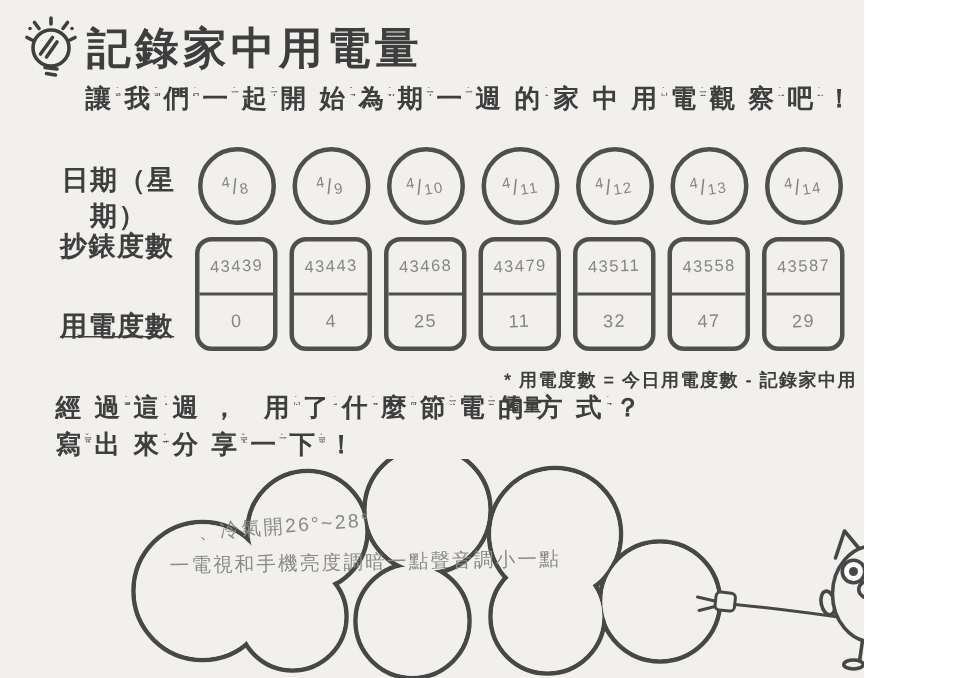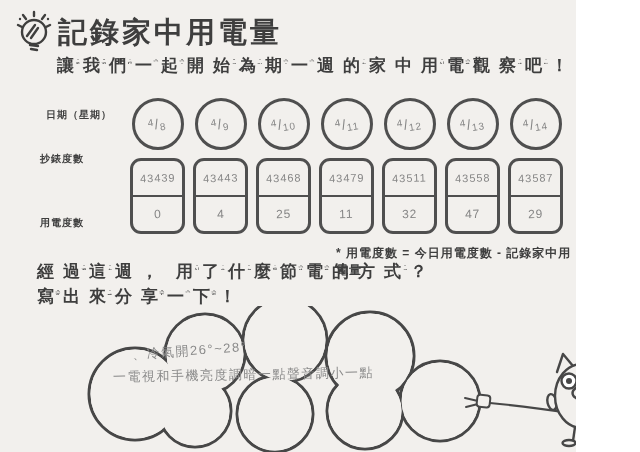--- a/index.html
+++ b/index.html
@@ -21,24 +21,24 @@
   .q2{left:37px;top:287px;}
   .ru{display:inline-flex;align-items:flex-start;margin-right:2px;}
   .ru.gap{margin-right:18px;}
   .rch{font-size:17px;font-weight:bold;line-height:1.2;}
   .rzy{
     writing-mode:vertical-rl;text-orientation:upright;
     font-size:6px;line-height:1;margin:2px 0 0 1px;font-weight:bold;color:#4a4a4a;
     max-height:19px;overflow:hidden;
   }
   
-  .row-label{position:absolute;font-weight:bold;font-size:10px;letter-spacing:1px;}
+  .row-label{position:absolute;font-weight:bold;font-size:18px;letter-spacing:1px;}
   .lbl-datetime{left:30px;top:108px;width:98px;text-align:center;line-height:1.35;}
   .lbl-meter{left:40px;top:152px;}
-  .lbl-usage{left:40px;top:216px;}
+  .lbl-usage{left:40px;top:205px;text-decoration:underline;}
   
   .table-cols{position:absolute;left:130px;top:98px;display:flex;gap:8px;}
   .col{width:55px;display:flex;flex-direction:column;align-items:center;}
   .circle{
     width:52px;height:52px;box-sizing:border-box;border:3px solid #4f4f4f;border-radius:50%;
     display:flex;align-items:center;justify-content:center;
   }
   .domino{
     margin-top:8px;width:55px;height:76px;box-sizing:border-box;
     border:3px solid #4f4f4f;border-radius:11px;

